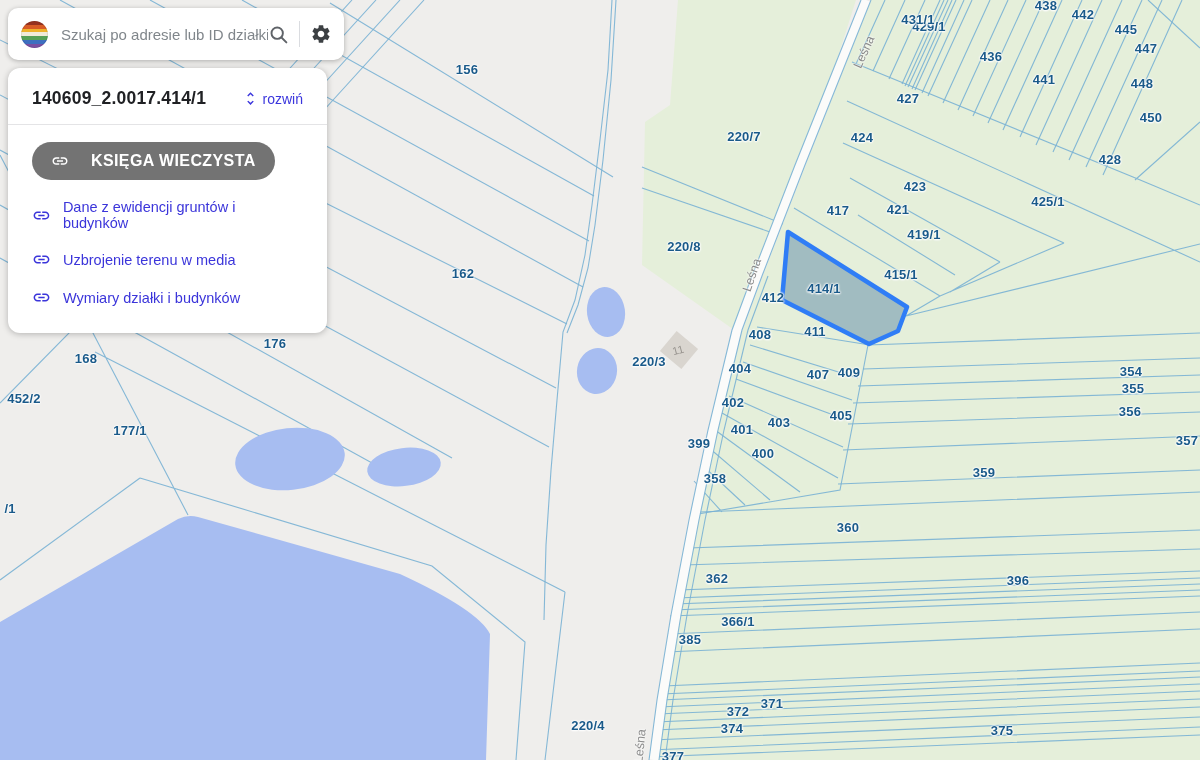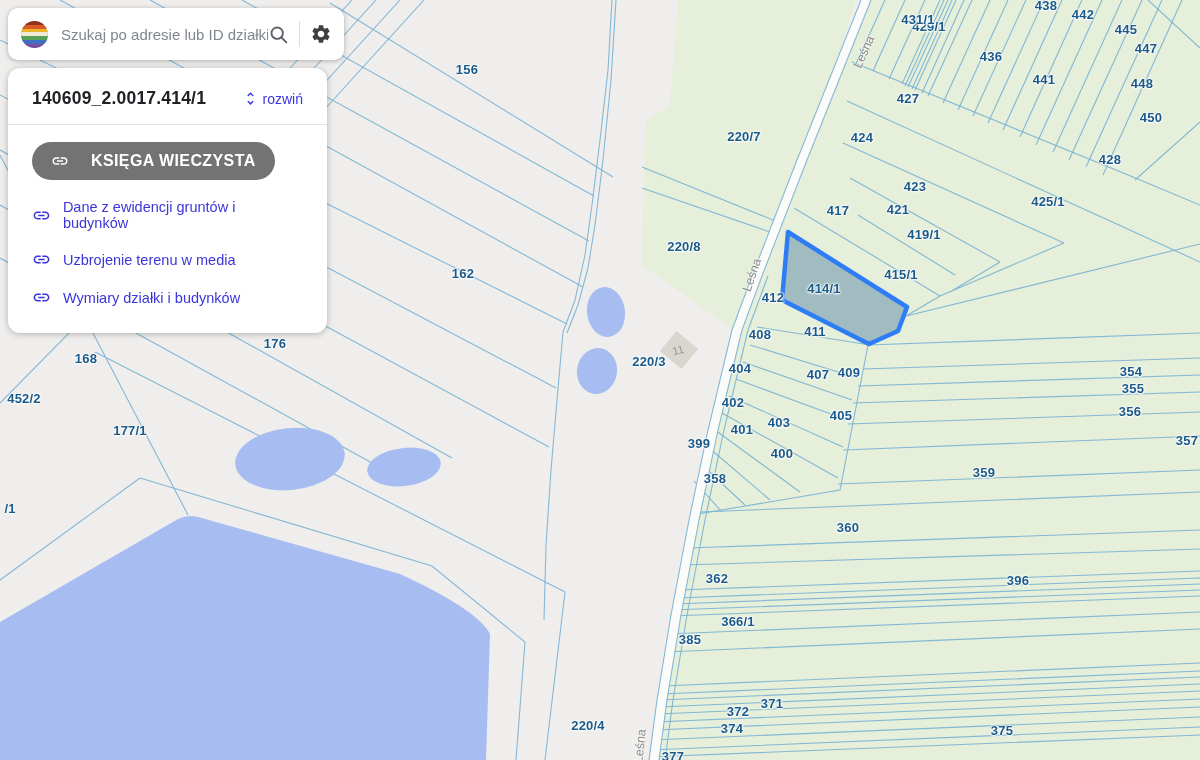--- a/index.html
+++ b/index.html
@@ -141,21 +141,21 @@
         <div class="plabel" style="left: 1151px; top: 117px;">450</div>
         <div class="plabel" style="left: 815px; top: 331px;">411</div>
         <div class="plabel" style="left: 760px; top: 334px;">408</div>
         <div class="plabel" style="left: 849px; top: 372px;">409</div>
         <div class="plabel" style="left: 818px; top: 374px;">407</div>
         <div class="plabel" style="left: 740px; top: 368px;">404</div>
         <div class="plabel" style="left: 841px; top: 415px;">405</div>
         <div class="plabel" style="left: 779px; top: 406px; margin-top: 16px;">403</div>
         <div class="plabel" style="left: 733px; top: 402px;">402</div>
         <div class="plabel" style="left: 742px; top: 429px;">401</div>
-        <div class="plabel" style="left: 782px; top: 453px;">400</div>
+        <div class="plabel" style="left: 763px; top: 453px;">400</div>
         <div class="plabel" style="left: 699px; top: 443px;">399</div>
         <div class="plabel" style="left: 715px; top: 478px;">358</div>
         <div class="plabel" style="left: 984px; top: 472px;">359</div>
         <div class="plabel" style="left: 1131px; top: 371px;">354</div>
         <div class="plabel" style="left: 1133px; top: 388px;">355</div>
         <div class="plabel" style="left: 1130px; top: 411px;">356</div>
         <div class="plabel" style="left: 1187px; top: 440px;">357</div>
         <div class="plabel" style="left: 824px; top: 527px; margin-left: 24px;">360</div>
         <div class="plabel" style="left: 717px; top: 578px;">362</div>
         <div class="plabel" style="left: 1018px; top: 580px;">396</div>

